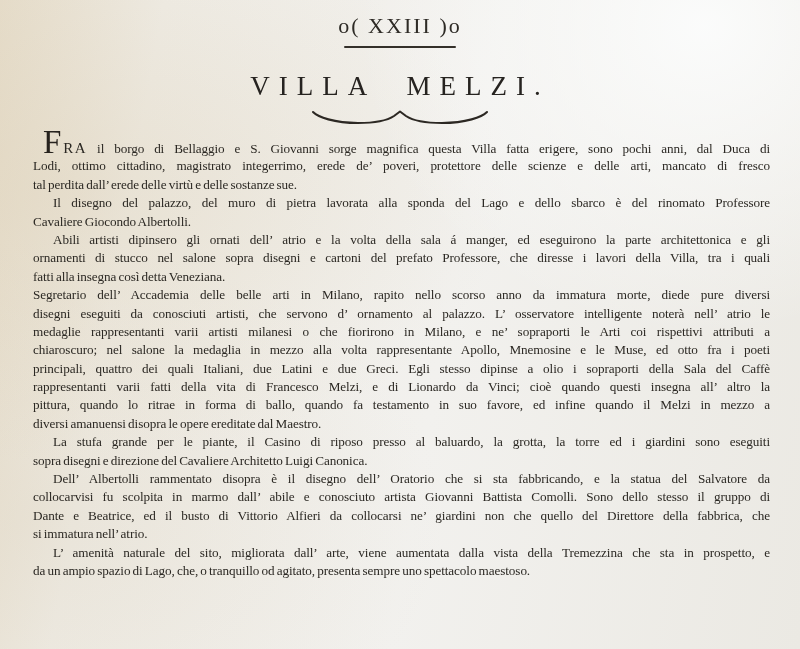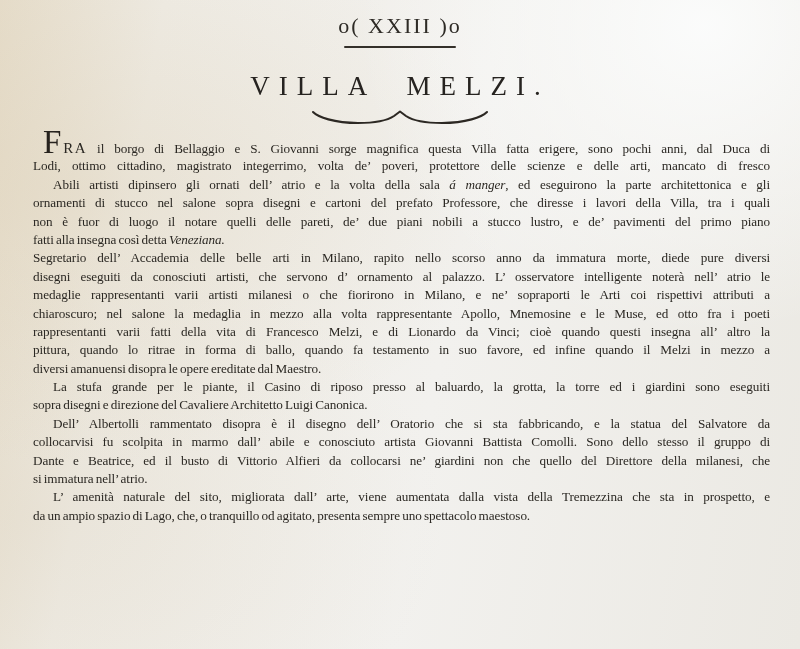--- a/index.html
+++ b/index.html
@@ -38,21 +38,21 @@
     text-align: justify; text-align-last: justify;
   }
   .line.last { text-align-last: left; }
   .line.indent { text-indent: 20px; }
   .line.dropline { text-indent: 10px; }
   .dropcap {
     font-size: 33px; line-height: 0; vertical-align: baseline;
     display: inline; margin-right: 2px; color: #26221d;
   }
   .smallcaps { font-size: 15px; letter-spacing: 1.5px; }
-  .it { font-style: italic; }
+  .it { }
 </style>
 </head>
 <body>
 
 <div>
 
   <div class="header-area">
     <div class="page-number">o( XXIII )o</div>
     <div class="header-rule"></div>
   </div>
@@ -62,45 +62,50 @@
     <div class="title-swash">
       <svg width="180" height="18" viewBox="0 0 180 18">
         <path d="M3 4 C 8 9, 24 15, 48 15 C 66 15, 78 12, 84 8 L 90 3.5 L 96 8 C 102 12, 114 15, 132 15 C 156 15, 172 9, 177 4" fill="none" stroke="#2c2823" stroke-width="2.1" stroke-linecap="round" stroke-linejoin="round"></path>
       </svg>
     </div>
   </div>
 
   <div class="body-text">
       <div class="paragraph">
         <div class="line dropline"><span class="dropcap">F</span><span class="smallcaps">RA</span><span> il borgo di Bellaggio e S. Giovanni sorge magnifica questa Villa fatta erigere, sono pochi anni, dal Duca di</span></div>
-        <div class="line"><span>Lodi, ottimo cittadino, magistrato integerrimo, volta de’ poveri, protettore delle scienze e delle arti, mancato di fresco</span></div>
+        <div class="line"><span>Lodi, ottimo cittadino, magistrato integerrimo, erede de’ poveri, protettore delle scienze e delle arti, mancato di fresco</span></div>
+        <div class="line last"><span>tal perdita dall’ erede delle virtù e delle sostanze sue.</span></div>
+      </div>
+      <div class="paragraph">
+        <div class="line indent"><span>Il disegno del palazzo, del muro di pietra lavorata alla sponda del Lago e dello sbarco è del rinomato Professore</span></div>
+        <div class="line last"><span>Cavaliere Giocondo Albertolli.</span></div>
       </div>
       <div class="paragraph">
         <div class="line indent"><span>Abili artisti dipinsero gli ornati dell’ atrio e la volta della sala </span><span class="it">á manger</span><span>, ed eseguirono la parte architettonica e gli</span></div>
         <div class="line"><span>ornamenti di stucco nel salone sopra disegni e cartoni del prefato Professore, che diresse i lavori della Villa, tra i quali</span></div>
-        <div class="line"><span>non è fuor di luogo il notare quelli delle pareti, de’ due piani nobili a stucco lustro, e de’ pavimenti del primo piano</span></div>
         <div class="line last"><span>fatti alla insegna così detta </span><span class="it">Veneziana.</span></div>
       </div>
       <div class="paragraph">
         <div class="line"><span>Segretario dell’ Accademia delle belle arti in Milano, rapito nello scorso anno da immatura morte, diede pure diversi</span></div>
         <div class="line"><span>disegni eseguiti da conosciuti artisti, che servono d’ ornamento al palazzo. L’ osservatore intelligente noterà nell’ atrio le</span></div>
         <div class="line"><span>medaglie rappresentanti varii artisti milanesi o che fiorirono in Milano, e ne’ sopraporti le Arti coi rispettivi attributi a</span></div>
         <div class="line"><span>chiaroscuro; nel salone la medaglia in mezzo alla volta rappresentante Apollo, Mnemosine e le Muse, ed otto fra i poeti</span></div>
+        <div class="line"><span>principali, quattro dei quali Italiani, due Latini e due Greci. Egli stesso dipinse a olio i sopraporti della Sala del Caffè</span></div>
         <div class="line"><span>rappresentanti varii fatti della vita di Francesco Melzi, e di Lionardo da Vinci; cioè quando questi insegna all’ altro la</span></div>
         <div class="line"><span>pittura, quando lo ritrae in forma di ballo, quando fa testamento in suo favore, ed infine quando il Melzi in mezzo a</span></div>
         <div class="line last"><span>diversi amanuensi disopra le opere ereditate dal Maestro.</span></div>
       </div>
       <div class="paragraph">
         <div class="line indent"><span>La stufa grande per le piante, il Casino di riposo presso al baluardo, la grotta, la torre ed i giardini sono eseguiti</span></div>
         <div class="line last"><span>sopra disegni e direzione del Cavaliere Architetto Luigi Canonica.</span></div>
       </div>
       <div class="paragraph">
         <div class="line indent"><span>Dell’ Albertolli rammentato disopra è il disegno dell’ Oratorio che si sta fabbricando, e la statua del Salvatore da</span></div>
         <div class="line"><span>collocarvisi fu scolpita in marmo dall’ abile e conosciuto artista Giovanni Battista Comolli. Sono dello stesso il gruppo di</span></div>
-        <div class="line"><span>Dante e Beatrice, ed il busto di Vittorio Alfieri da collocarsi ne’ giardini non che quello del Direttore della milanesi, che</span></div>
+        <div class="line"><span>Dante e Beatrice, ed il busto di Vittorio Alfieri da collocarsi ne’ giardini non che quello del Direttore della fabbrica, che</span></div>
         <div class="line last"><span>si immatura nell’ atrio.</span></div>
       </div>
       <div class="paragraph">
         <div class="line indent"><span>L’ amenità naturale del sito, migliorata dall’ arte, viene aumentata dalla vista della Tremezzina che sta in prospetto, e</span></div>
         <div class="line last"><span>da un ampio spazio di Lago, che, o tranquillo od agitato, presenta sempre uno spettacolo maestoso.</span></div>
       </div>
     </div>
 
 </div>
 

